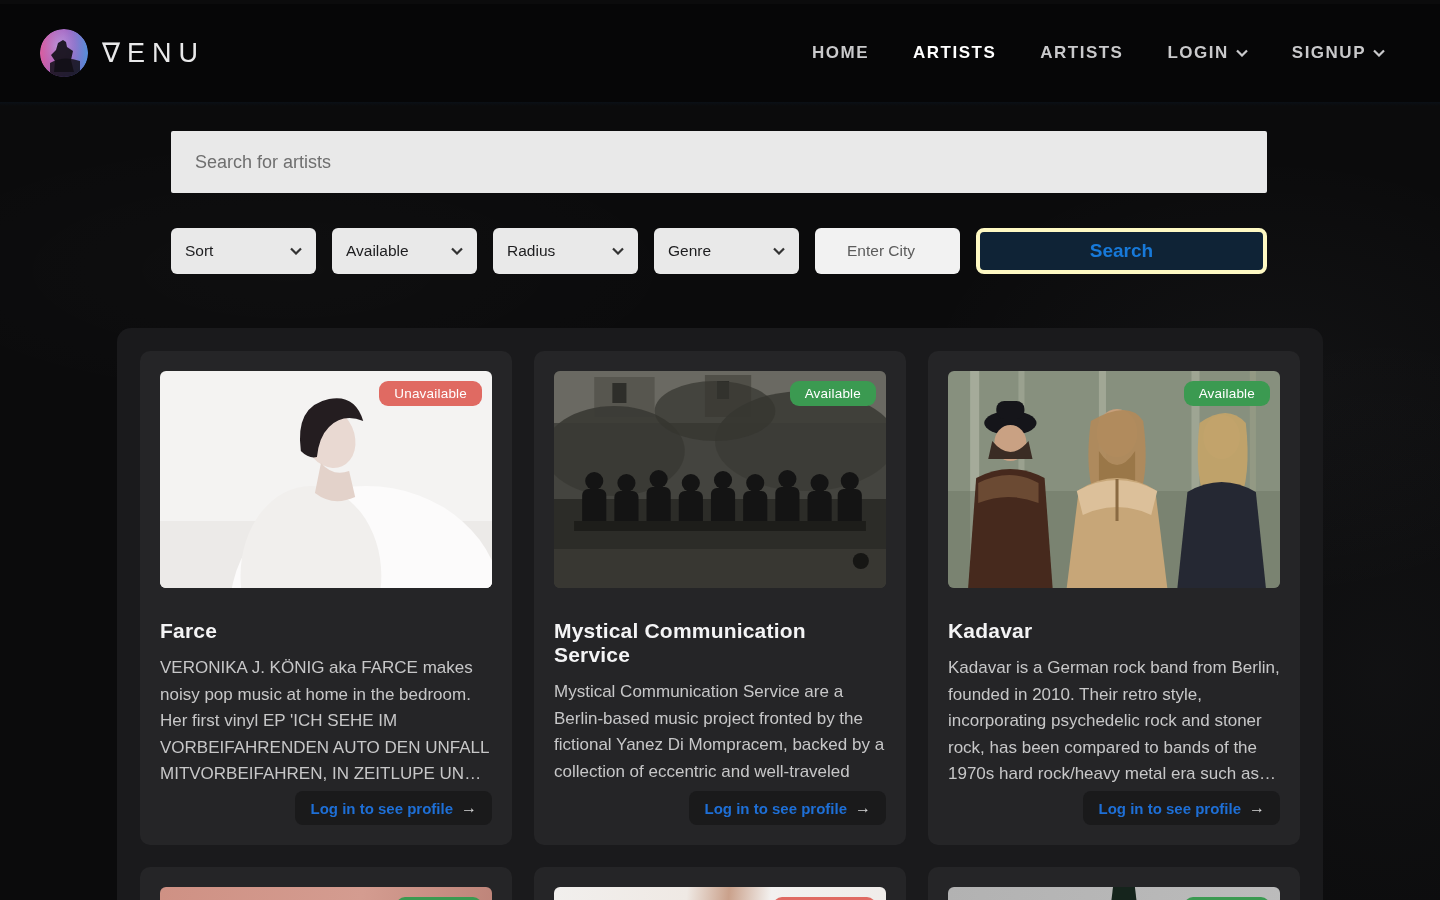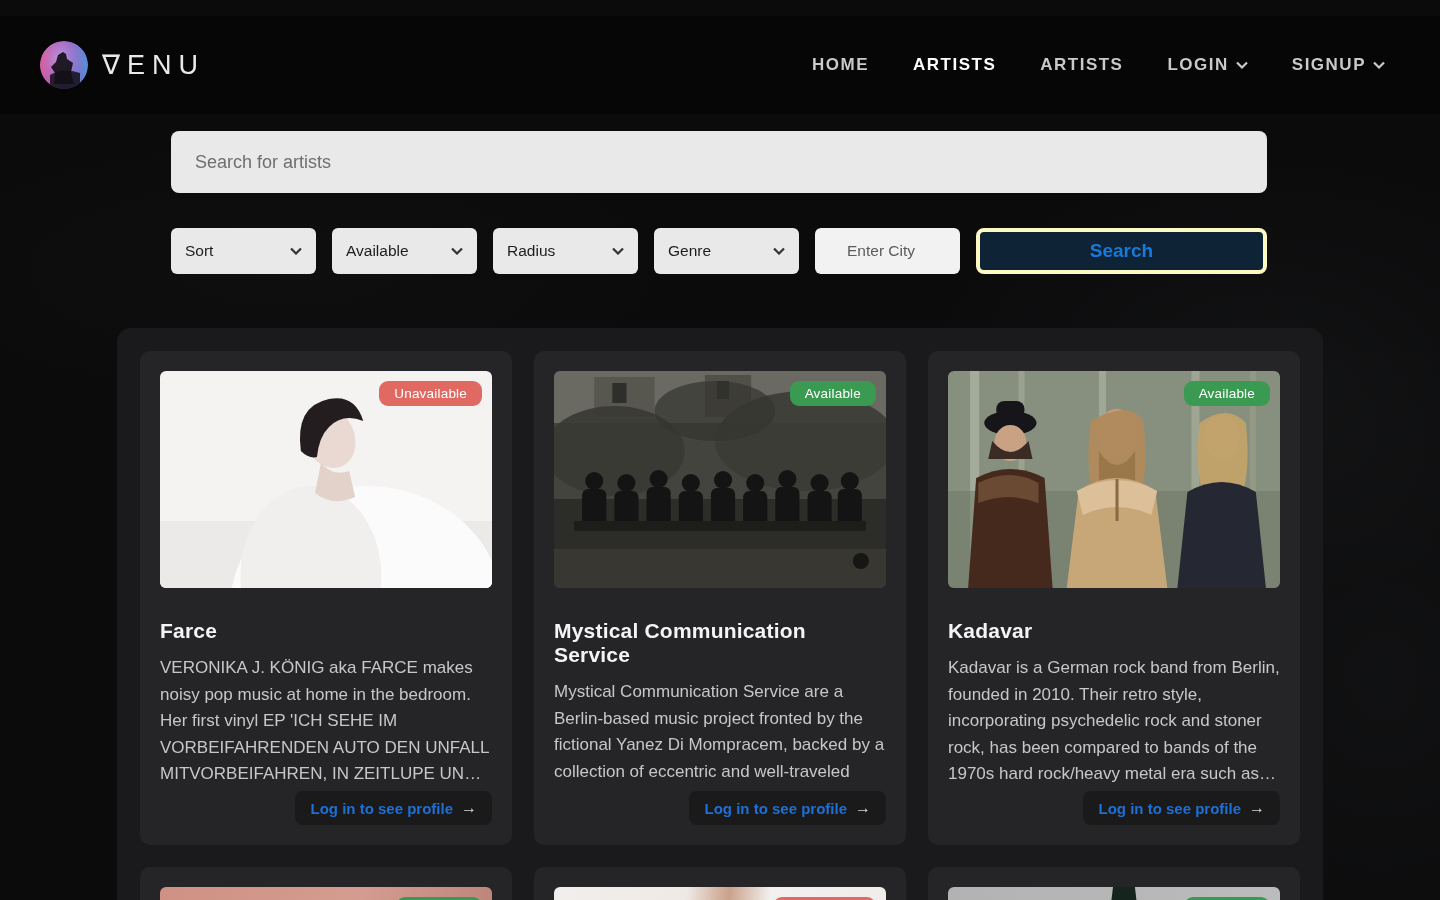--- a/index.html
+++ b/index.html
@@ -15,21 +15,21 @@
     content: ""; position: absolute; inset: 0;
     background:
       radial-gradient(ellipse 500px 320px at 88% 42%, rgba(210,220,235,0.035), transparent 70%),
       radial-gradient(ellipse 400px 500px at 96% 75%, rgba(200,210,225,0.03), transparent 70%),
       radial-gradient(ellipse 600px 200px at 20% 30%, rgba(255,255,255,0.015), transparent 70%);
     pointer-events: none; z-index: 0;
   }
 
   
   .header {
-    position: absolute; top: 16px; left: 0; width: 1440px; height: 98px;
+    position: absolute; top: 4px; left: 0; width: 1440px; height: 98px;
     background: #060607;
     display: flex; align-items: center; justify-content: space-between;
     padding: 0 55px 0 40px; z-index: 5;
   }
   .brand { display: flex; align-items: center; gap: 14px; cursor: pointer; }
   .brand-logo { width: 48px; height: 48px; border-radius: 50%; display: block; }
   .brand-name {
     color: #e9e9ea; font-size: 27px; font-weight: 300;
     letter-spacing: 7px; line-height: 1;
   }
@@ -44,21 +44,21 @@
 
   
   .glow-band {
     position: absolute; top: 86px; left: 0; width: 1440px; height: 20px; z-index: 4;
     background: linear-gradient(180deg, #0b1d2e 0%, #0a1828 45%, rgba(8,16,26,0) 100%);
   }
 
   
   .search-input {
     position: absolute; left: 171px; top: 131px; width: 1096px; height: 62px; z-index: 3;
-    background: #e9e9e9; border: none; border-radius: 8px;
+    background: #e9e9e9; border: none; border-radius: 2px;
     padding: 0 24px; font-size: 18px; color: #0f766e;
     font-family: "Liberation Sans", sans-serif; outline: none;
   }
   .search-input::placeholder { color: #6f6f6f; }
 
   .filter-row {
     position: absolute; left: 171px; top: 228px; width: 1096px; height: 46px;
     display: flex; gap: 16px; z-index: 3;
   }
   .select {

